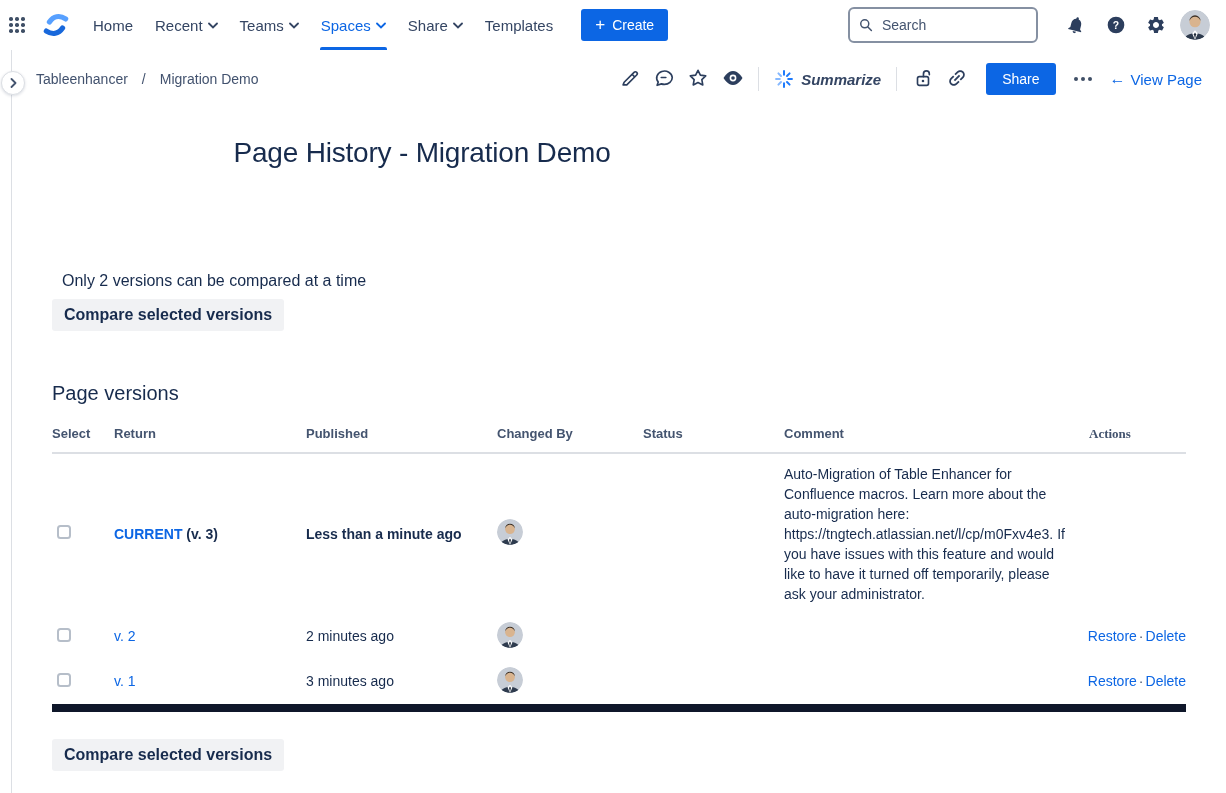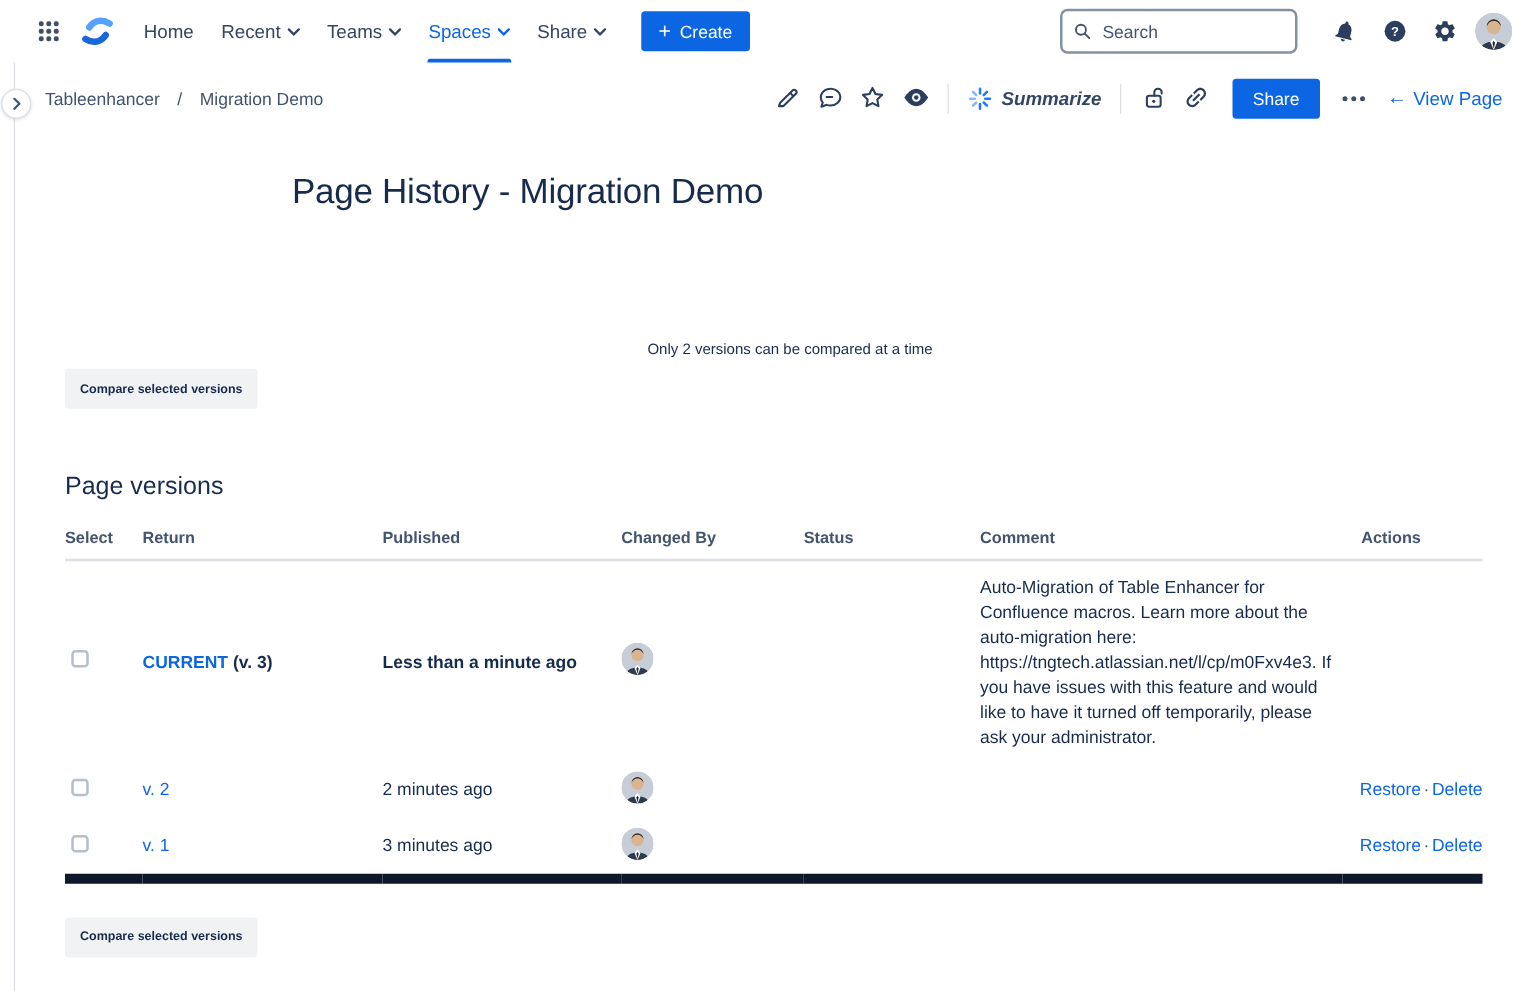--- a/index.html
+++ b/index.html
@@ -6,21 +6,21 @@
   html,body { margin:0; padding:0; }
   body {
     width:1226px; height:793px; position:relative; overflow:hidden;
     background:#ffffff; color:#172B4D;
     font-family:"Liberation Sans", sans-serif;
   }
   button { font-family:inherit; cursor:pointer; }
   a { text-decoration:none; cursor:pointer; }
 
   
-  .topnav { height:50px; display:flex; align-items:center; padding:0 16px 0 24px; }
+  .topnav { height:50px; display:flex; align-items:center; padding:0 16px 0 2px; }
   .icon-btn { background:none; border:none; display:flex; align-items:center; justify-content:center; }
   .grid-btn { width:30px; height:32px; }
   .grid-icon { display:grid; grid-template-columns:repeat(3,3.5px); grid-gap:2.5px; }
   .grid-icon span { width:3.5px; height:3.5px; border-radius:50%; background:#3F4F66; }
   .logo-btn { width:40px; height:40px; margin:0 6px 0 4px; }
   .nav-item { background:none; border:none; height:50px; padding:0 11px; display:flex; align-items:center; gap:5px;
     font-size:15px; font-weight:500; color:#344563; position:relative; }
   .nav-item.active { color:#0C66E4; }
   .nav-item.active::after { content:""; position:absolute; left:10px; right:10px; bottom:0; height:3px;
     background:#0C66E4; border-radius:2px 2px 0 0; }
@@ -56,29 +56,29 @@
     font-size:14px; font-weight:500; margin:0 10px 0 12px; }
   .more-btn { display:flex; gap:3px; padding:0 8px; height:32px; align-items:center; background:none; border:none; }
   .more-btn span { width:4px; height:4px; border-radius:50%; background:#3F4F66; }
   .view-page-link { display:flex; align-items:center; gap:5px; color:#0C66E4; font-size:15px; margin-left:10px; }
   .view-page-arrow { font-size:16px; line-height:1; }
 
   
   .main { padding:0 24px 0 40px; }
   .page-title { width:740px; text-align:center; margin-top:34px; font-size:28px; font-weight:500;
     color:#172B4D; letter-spacing:-.2px; line-height:34px; }
-  .compare-note { margin:102px 0 0 10px; font-size:12px; color:#172B4D;text-align:center; }
+  .compare-note { margin:102px 0 0 10px; font-size:16px; color:#172B4D; }
   .btn-secondary { margin-top:9px; height:32px; padding:0 12px; border:none; border-radius:3px;
-    background:#F1F2F4; color:#172B4D; font-size:10px; font-weight:600;text-align:right; }
+    background:#F1F2F4; color:#172B4D; font-size:16px; font-weight:600;text-align:right; }
   .section-title { margin-top:50px; font-size:20px; font-weight:500; line-height:24px; color:#172B4D; }
 
   table.versions { width:1134px; border-collapse:collapse; table-layout:fixed; margin-top:14px; }
   .versions th { text-align:left; font-size:13px; font-weight:700; color:#44546F;
     padding:4px 0 10px 0; border-bottom:2px solid #DCDFE4; }
-  .versions th.col-actions { padding-left:15px; }
+  .versions th.col-actions { padding-left:15px;font-family:Liberation Serif, serif; }
   .versions td { font-size:14px; vertical-align:middle; padding:8px 0; color:#172B4D; }
   .versions tr.row-current td { padding:10px 0; }
   .versions tr.last-row td { border-bottom:8px solid #0f172a; }
   .version-link { color:#0C66E4;margin-top:12px; }
   .row-current .version-cell, .row-current .published-cell { font-weight:700; }
   .comment-cell { color:#42526E; line-height:20px; padding-right:6px !important; }
   .actions-cell { text-align:right; }
   .actions-cell a { color:#0C66E4; }
   .action-sep { color:#42526E; margin:0 2px; }
   .checkbox { display:inline-block; width:14px; height:14px; border:2px solid #B6BEC9; border-radius:3.5px;
@@ -148,20 +148,23 @@
     <span>Spaces</span>
     <svg width="10" height="7" viewBox="0 0 10 7">
         <path d="M1 1.5 L5 5.5 L9 1.5" stroke="currentColor" stroke-width="1.8" fill="none" stroke-linecap="round"></path>
       </svg>
   </button>
   <button class="nav-item">
     <span>Share</span>
     <svg width="10" height="7" viewBox="0 0 10 7">
         <path d="M1 1.5 L5 5.5 L9 1.5" stroke="currentColor" stroke-width="1.8" fill="none" stroke-linecap="round"></path>
       </svg>
+  </button>
+  <button class="nav-item">
+    <span>Templates</span>
   </button>
 
   <button class="create-btn">
     <span class="create-plus">+</span>
     <span>Create</span>
   </button>
 
   <div class="topnav-right">
     <div class="search-box">
       <svg width="16" height="16" viewBox="0 0 16 16">

